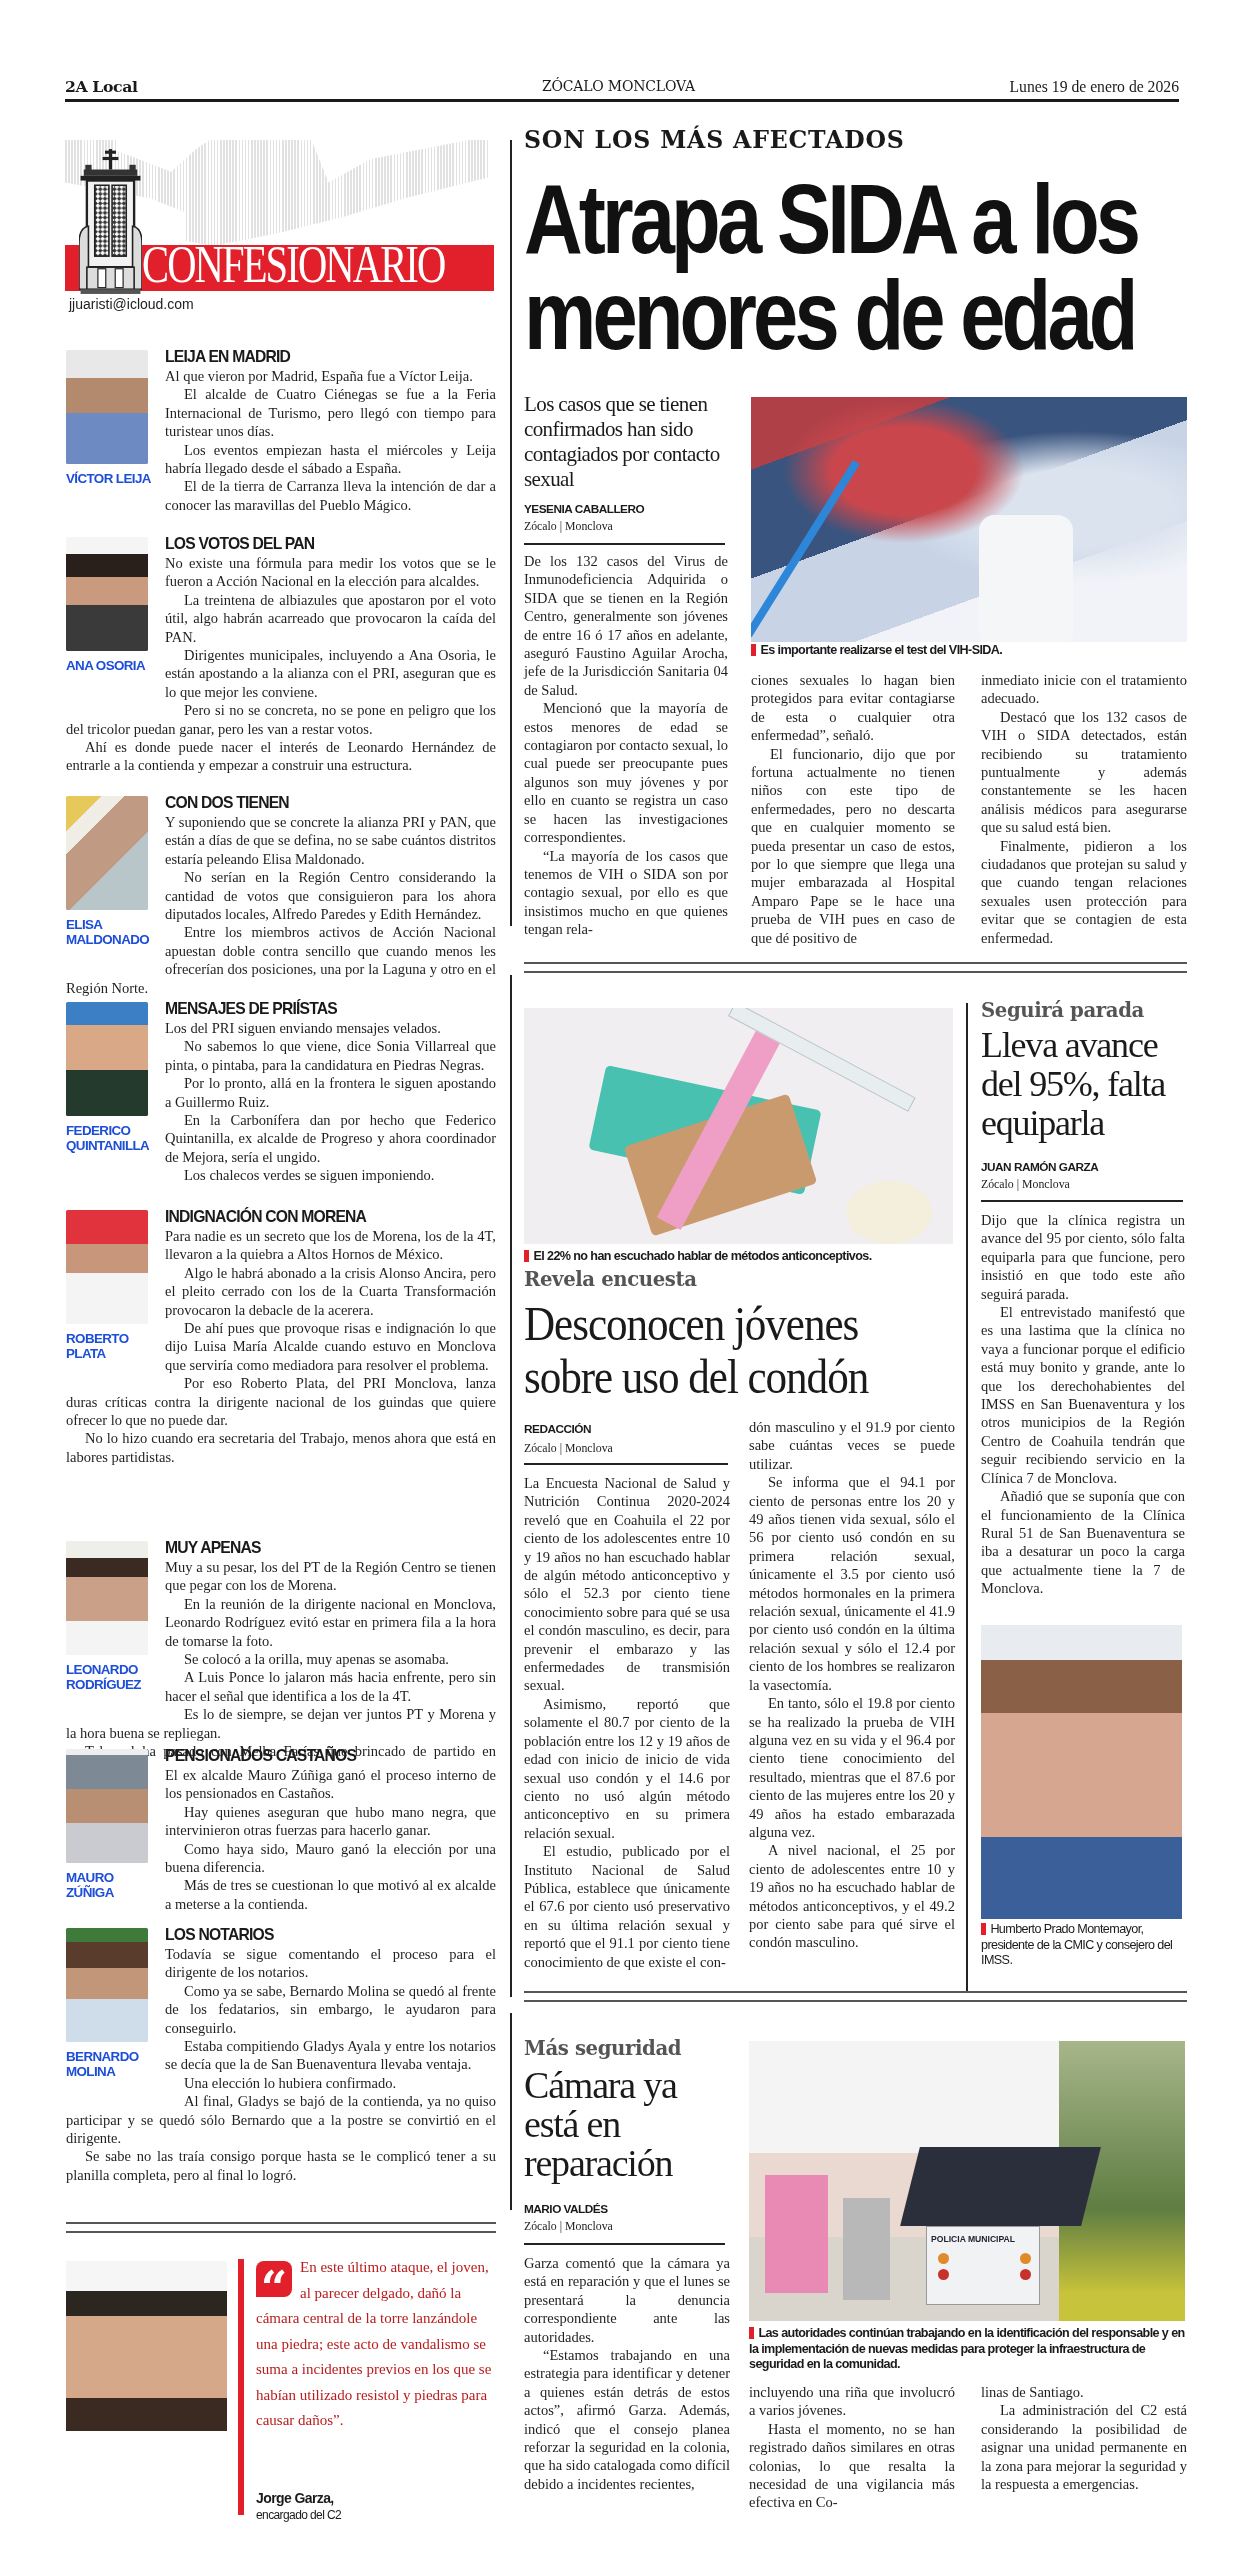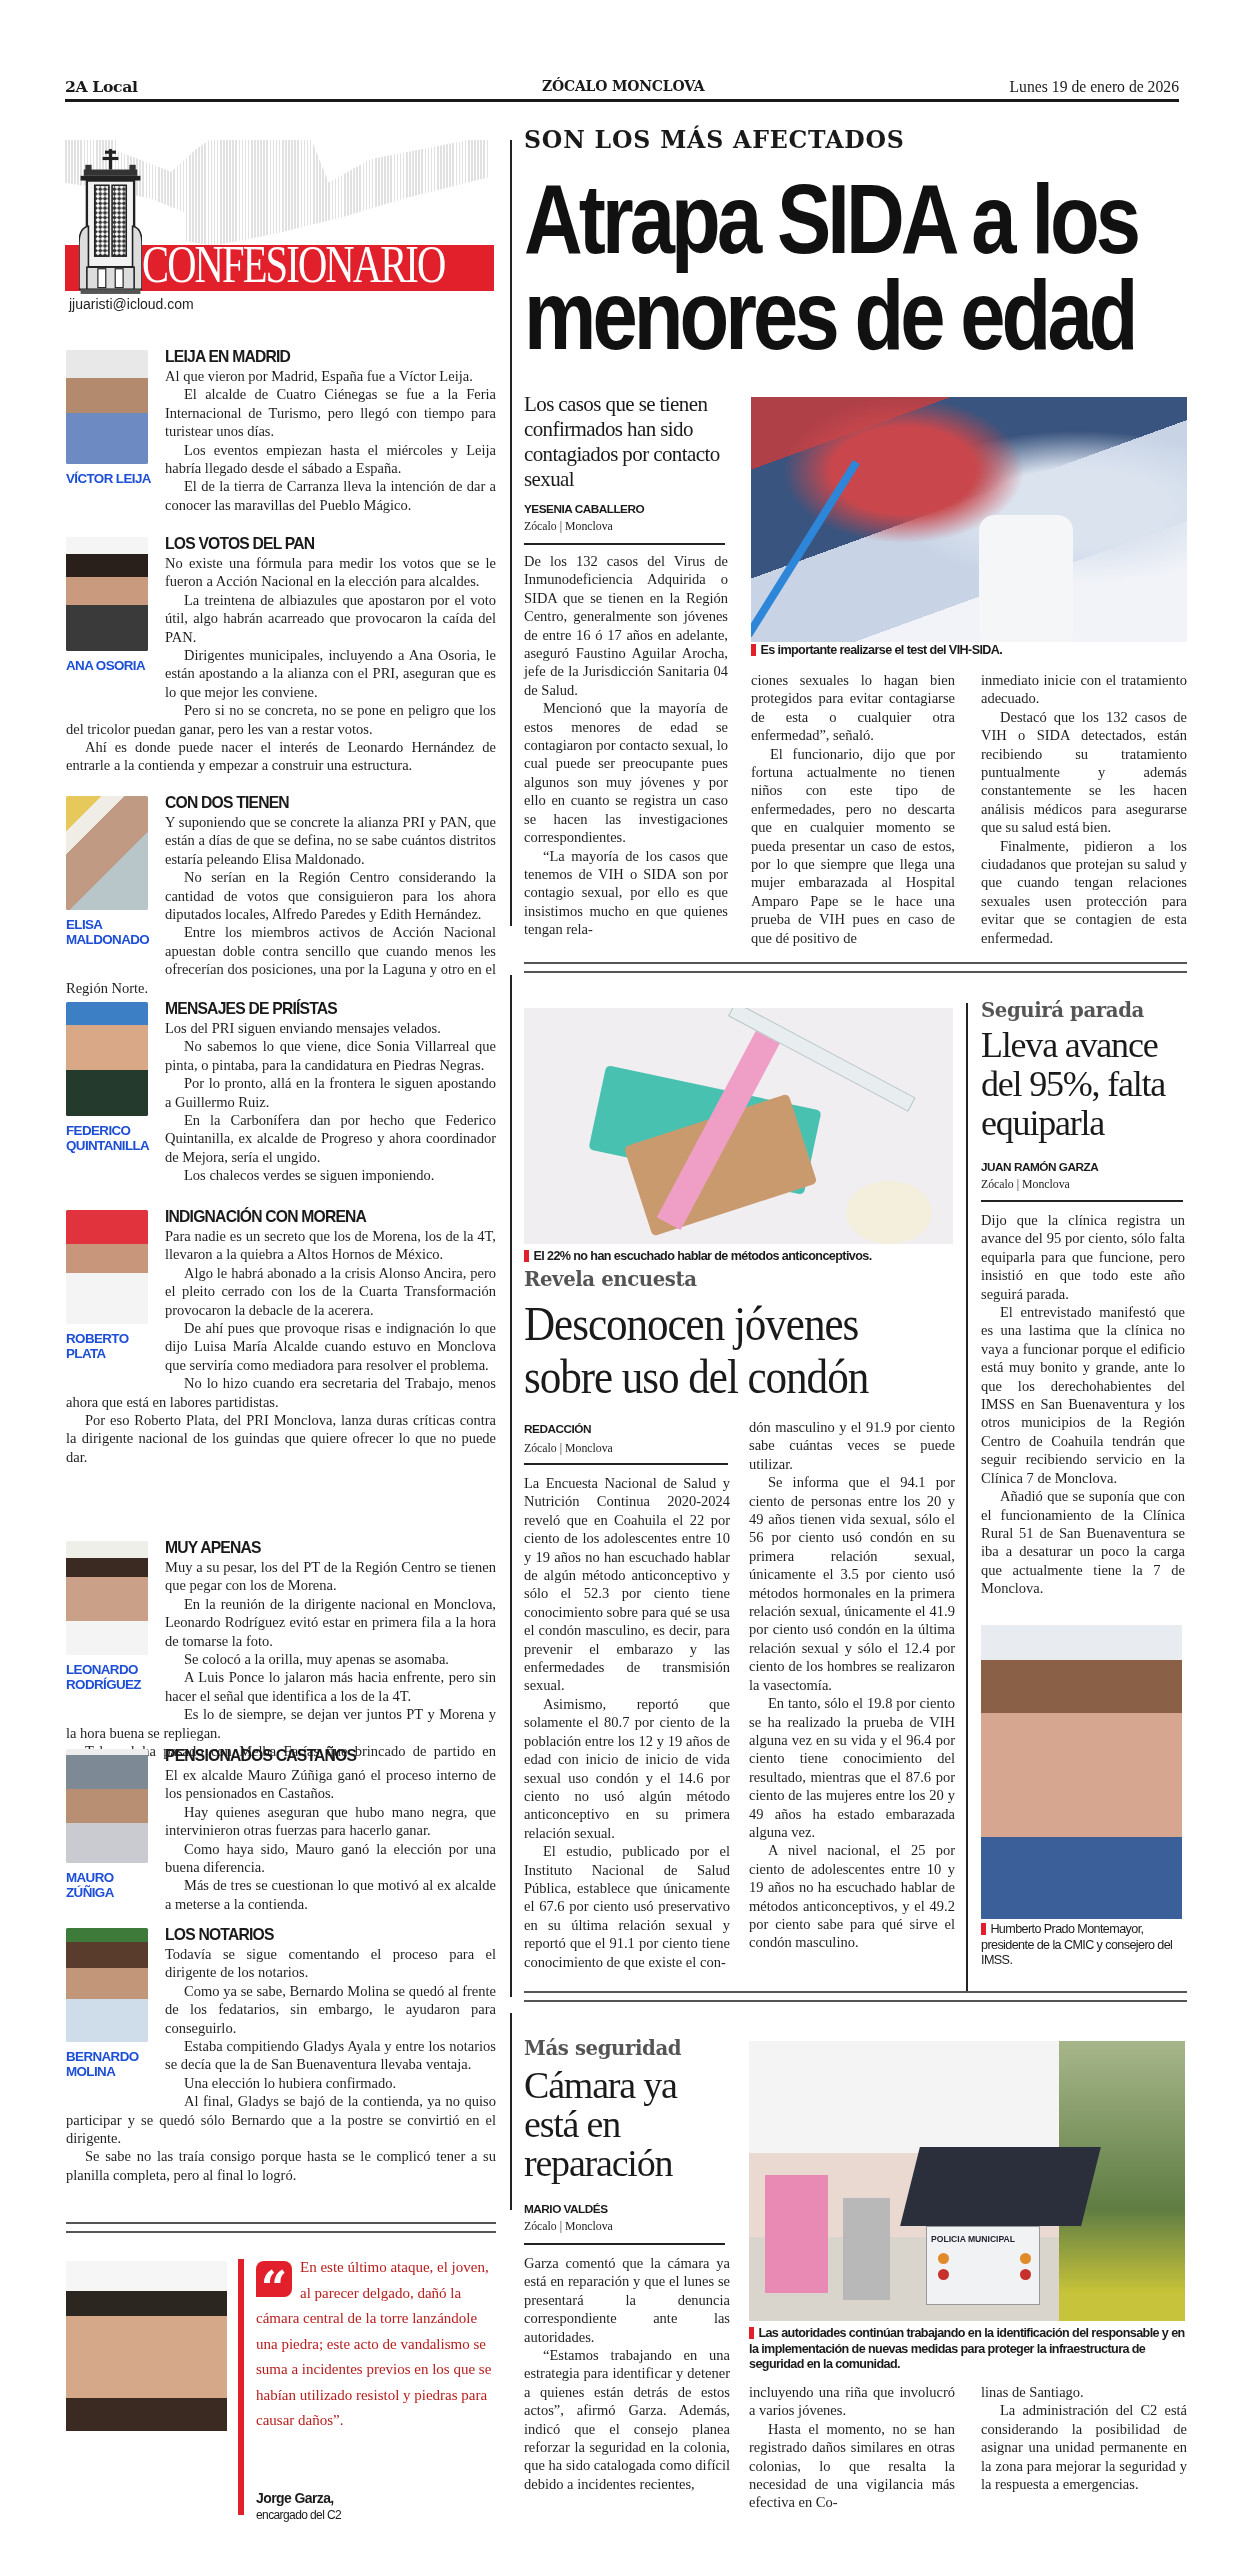--- a/index.html
+++ b/index.html
@@ -4,21 +4,21 @@
 <style>
   * { box-sizing: border-box; margin: 0; padding: 0; }
   html, body { width: 1248px; height: 2576px; background: #ffffff; overflow: hidden; }
   body { position: relative; color: #1a1a1a; font-family: "Liberation Serif", serif; }
 
   .abs { position: absolute; }
 
   
   #masthead { left: 65px; top: 75px; width: 1114px; height: 27px; border-bottom: 3.1px solid #1a1a1a; }
   #masthead .sec { position: absolute; left: 0; top: 1.6px; font-family: "DejaVu Serif", serif; font-weight: bold; font-size: 15.7px; letter-spacing: -0.4px; }
-  #masthead .paper { position: absolute; left: 477px; top: 3.1px; font-family: "DejaVu Serif", serif; font-weight: bold; font-size: 14px; letter-spacing: -0.2px; }
+  #masthead .paper { position: absolute; left: 477px; top: 3.1px; font-family: "DejaVu Serif", serif; font-weight: normal; font-size: 14px; letter-spacing: -0.2px; }
   #masthead .date { position: absolute; right: 0; top: 3.1px; font-family: "Liberation Serif", serif; font-size: 15.7px; }
 
   
   .vline { position: absolute; width: 1.6px; background: #222; }
   .hline { position: absolute; height: 1.6px; background: #555; }
 
   
   #conf-art { left: 65px; top: 140px; width: 425px; height: 142px; overflow: hidden; }
   #conf-dots { position: absolute; left: 0; top: 0; width: 425px; height: 106px;
      background-image: repeating-linear-gradient(90deg, #888 0 1.6px, transparent 1.6px 3.1px);
@@ -167,22 +167,22 @@
 
 <div class="item" style="top:1208px;">
   <div class="photo" style="background:linear-gradient(180deg,#e0333e 0 30%,#c8967a 30% 55%,#f4f4f4 55%);"></div>
   <div class="pname">ROBERTO PLATA</div>
   <h3>INDIGNACIÓN CON MORENA</h3>
   <div class="body">
     <div class="float-spacer" style="height:165px;"></div>
     <p class="first">Para nadie es un secreto que los de Morena, los de la 4T, llevaron a la quiebra a Altos Hornos de México.</p>
     <p>Algo le habrá abonado a la crisis Alonso Ancira, pero el pleito cerrado con los de la Cuarta Transformación provocaron la debacle de la acerera.</p>
     <p>De ahí pues que provoque risas e indignación lo que dijo Luisa María Alcalde cuando estuvo en Monclova que serviría como mediadora para resolver el problema.</p>
+    <p>Por eso Roberto Plata, del PRI Monclova, lanza duras críticas contra la dirigente nacional de los guindas que quiere ofrecer lo que no puede dar.</p>
     <p>No lo hizo cuando era secretaria del Trabajo, menos ahora que está en labores partidistas.</p>
-    <p>Por eso Roberto Plata, del PRI Monclova, lanza duras críticas contra la dirigente nacional de los guindas que quiere ofrecer lo que no puede dar.</p>
   </div>
 </div>
 
 <div class="item" style="top:1539px;">
   <div class="photo" style="background:linear-gradient(180deg,#efefe9 0 15%,#3a2a22 15% 32%,#caa088 32% 70%,#f4f4f4 70%);"></div>
   <div class="pname">LEONARDO RODRÍGUEZ</div>
   <h3>MUY APENAS</h3>
   <div class="body">
     <div class="float-spacer" style="height:165px;"></div>
     <p class="first">Muy a su pesar, los del PT de la Región Centro se tienen  que pegar con los de Morena.</p>

